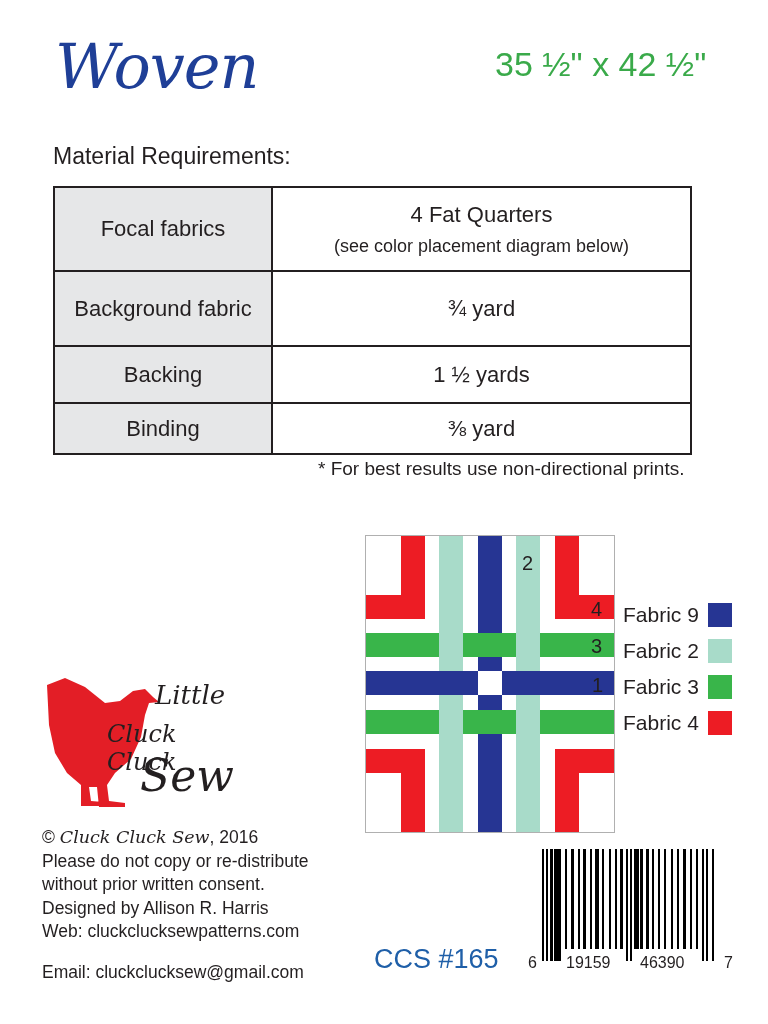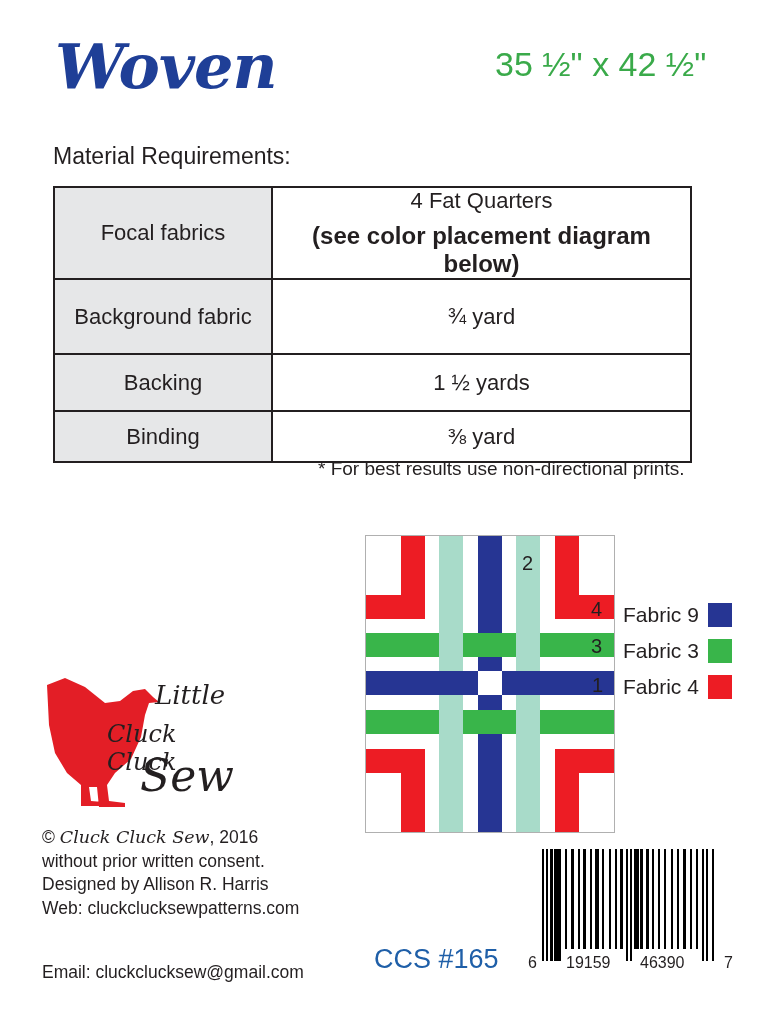--- a/index.html
+++ b/index.html
@@ -1,23 +1,23 @@
 <!DOCTYPE html>
 <html><head>
 <meta charset="utf-8">
 <style>
   html, body { margin:0; padding:0; background:#ffffff; }
   body { width:768px; height:1024px; position:relative; overflow:hidden; font-family:"DejaVu Sans", sans-serif; color:#231f20; }
-  .title { position:absolute; left:55px; top:30px; font-family:"DejaVu Serif", serif; font-style:italic; font-size:62px; color:#1f3f97; letter-spacing:-1px;font-weight:bold; }
+  .title { position:absolute; left:55px; top:30px; font-family:"DejaVu Serif", serif; font-style:italic; font-size:62px; color:#1f3f97; letter-spacing:-1px; }
   .size { position:absolute; left:495px; top:45px; font-family:"Liberation Sans", sans-serif; font-size:34px; color:#3aaa4a; }
   .mat-label { position:absolute; left:53px; top:143px; font-family:"Liberation Sans", sans-serif; font-size:23px; color:#231f20; }
   table.req { position:absolute; left:53px; top:186px; width:639px; border-collapse:collapse; border:2px solid #231f20; font-family:"Liberation Sans", sans-serif; }
   table.req td { border:2px solid #231f20; text-align:center; font-size:22px; color:#231f20; padding:0; }
   table.req td.lbl { background:#e6e7e8; width:216px; }
-  .sub { font-size:24px; display:block; margin-top:8px;font-weight:bold; }
+  .sub { font-size:18px; display:block; margin-top:8px; }
   .note { position:absolute; left:318px; top:458px; font-family:"Liberation Sans", sans-serif; font-size:19px; }
   .quilt { position:absolute; left:365px; top:535px; width:248px; height:296px; border:1px solid #b0b0b0; background:#fff; overflow:hidden; }
   .blk { position:absolute; }
   .r { background:#ed1c24; } .g { background:#39b54a; } .b { background:#263593; } .t { background:#a8dbc9; } .w { background:#fff; }
   .qnum { position:absolute; font-family:"Liberation Sans", sans-serif; font-size:20px; color:#231f20; }
   .legend { position:absolute; left:623px; top:597px; font-family:"Liberation Sans", sans-serif; font-size:21px; }
   .leg-row { display:flex; align-items:center; height:36px; }
   .leg-row span.lab { width:85px; }
   .sw { width:24px; height:24px; display:inline-block; }
   .logo { position:absolute; left:45px; top:675px; width:200px; height:140px; }
@@ -94,40 +94,45 @@
   <span class="qnum" style="left:225px;top:99px">3</span>
   <span class="qnum" style="left:226px;top:138px">1</span>
 </div>
 
 <div class="legend">
   <div class="leg-row">
     <span class="lab">Fabric 9</span>
     <span class="sw" style="background:#263593"></span>
   </div>
   <div class="leg-row">
+    <span class="lab">Fabric 2</span>
+    <span class="sw" style="background:#a8dbc9"></span>
+  </div>
+  <div class="leg-row">
     <span class="lab">Fabric 3</span>
     <span class="sw" style="background:#39b54a"></span>
   </div>
   <div class="leg-row">
     <span class="lab">Fabric 4</span>
     <span class="sw" style="background:#ed1c24"></span>
   </div>
 </div>
 
 <div class="logo">
   <svg width="120" height="135" viewBox="0 0 120 135" style="position:absolute;left:0;top:0">
     <path d="M2,10 L20,3 L40,12 L60,28 L75,26 L88,16 L100,14 L108,22 L114,27 L104,28 L100,40 L96,62 L86,84 L70,98 L62,110 L64,126 L80,128 L80,132 L54,132 L52,112 L44,112 L46,126 L58,127 L56,131 L36,131 L36,110 L22,98 L10,78 L4,50 Z" fill="#e31e26"></path>
   </svg>
   <div class="logo-text" style="left:110px;top:5px;font-size:26px">Little</div>
   <div class="logo-text" style="left:62px;top:45px;font-size:24px">Cluck Cluck</div>
   <div class="logo-text" style="left:95px;top:75px;font-size:44px">Sew</div>
 </div>
 
 <div class="info">
   <div><span>©</span> <span class="script">Cluck Cluck Sew</span><span>, 2016</span></div>
+  <div>Please do not copy or re-distribute</div>
   <div>without prior written consent.</div>
   <div>Designed by Allison R. Harris</div>
   <div>Web: cluckclucksewpatterns.com</div>
 </div>
 <div class="email">Email: cluckclucksew@gmail.com</div>
 
 <div class="ccs">CCS #165</div>
 
 <div class="barcode">
   <svg width="190" height="112" viewBox="0 0 190 112">

